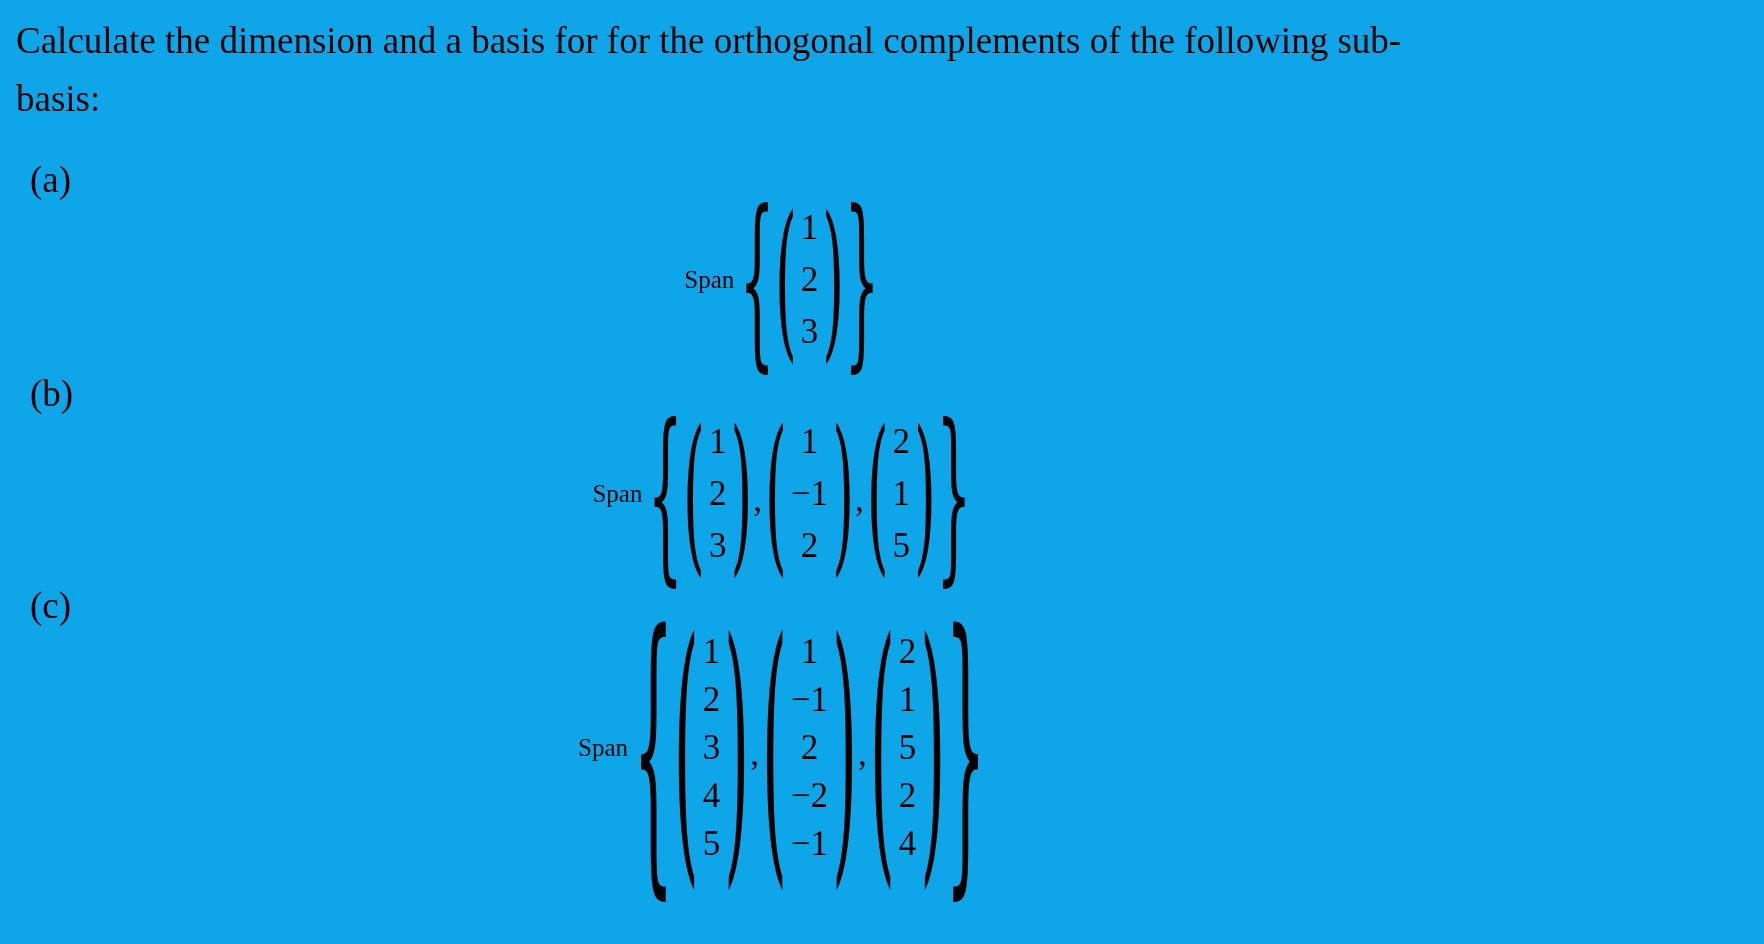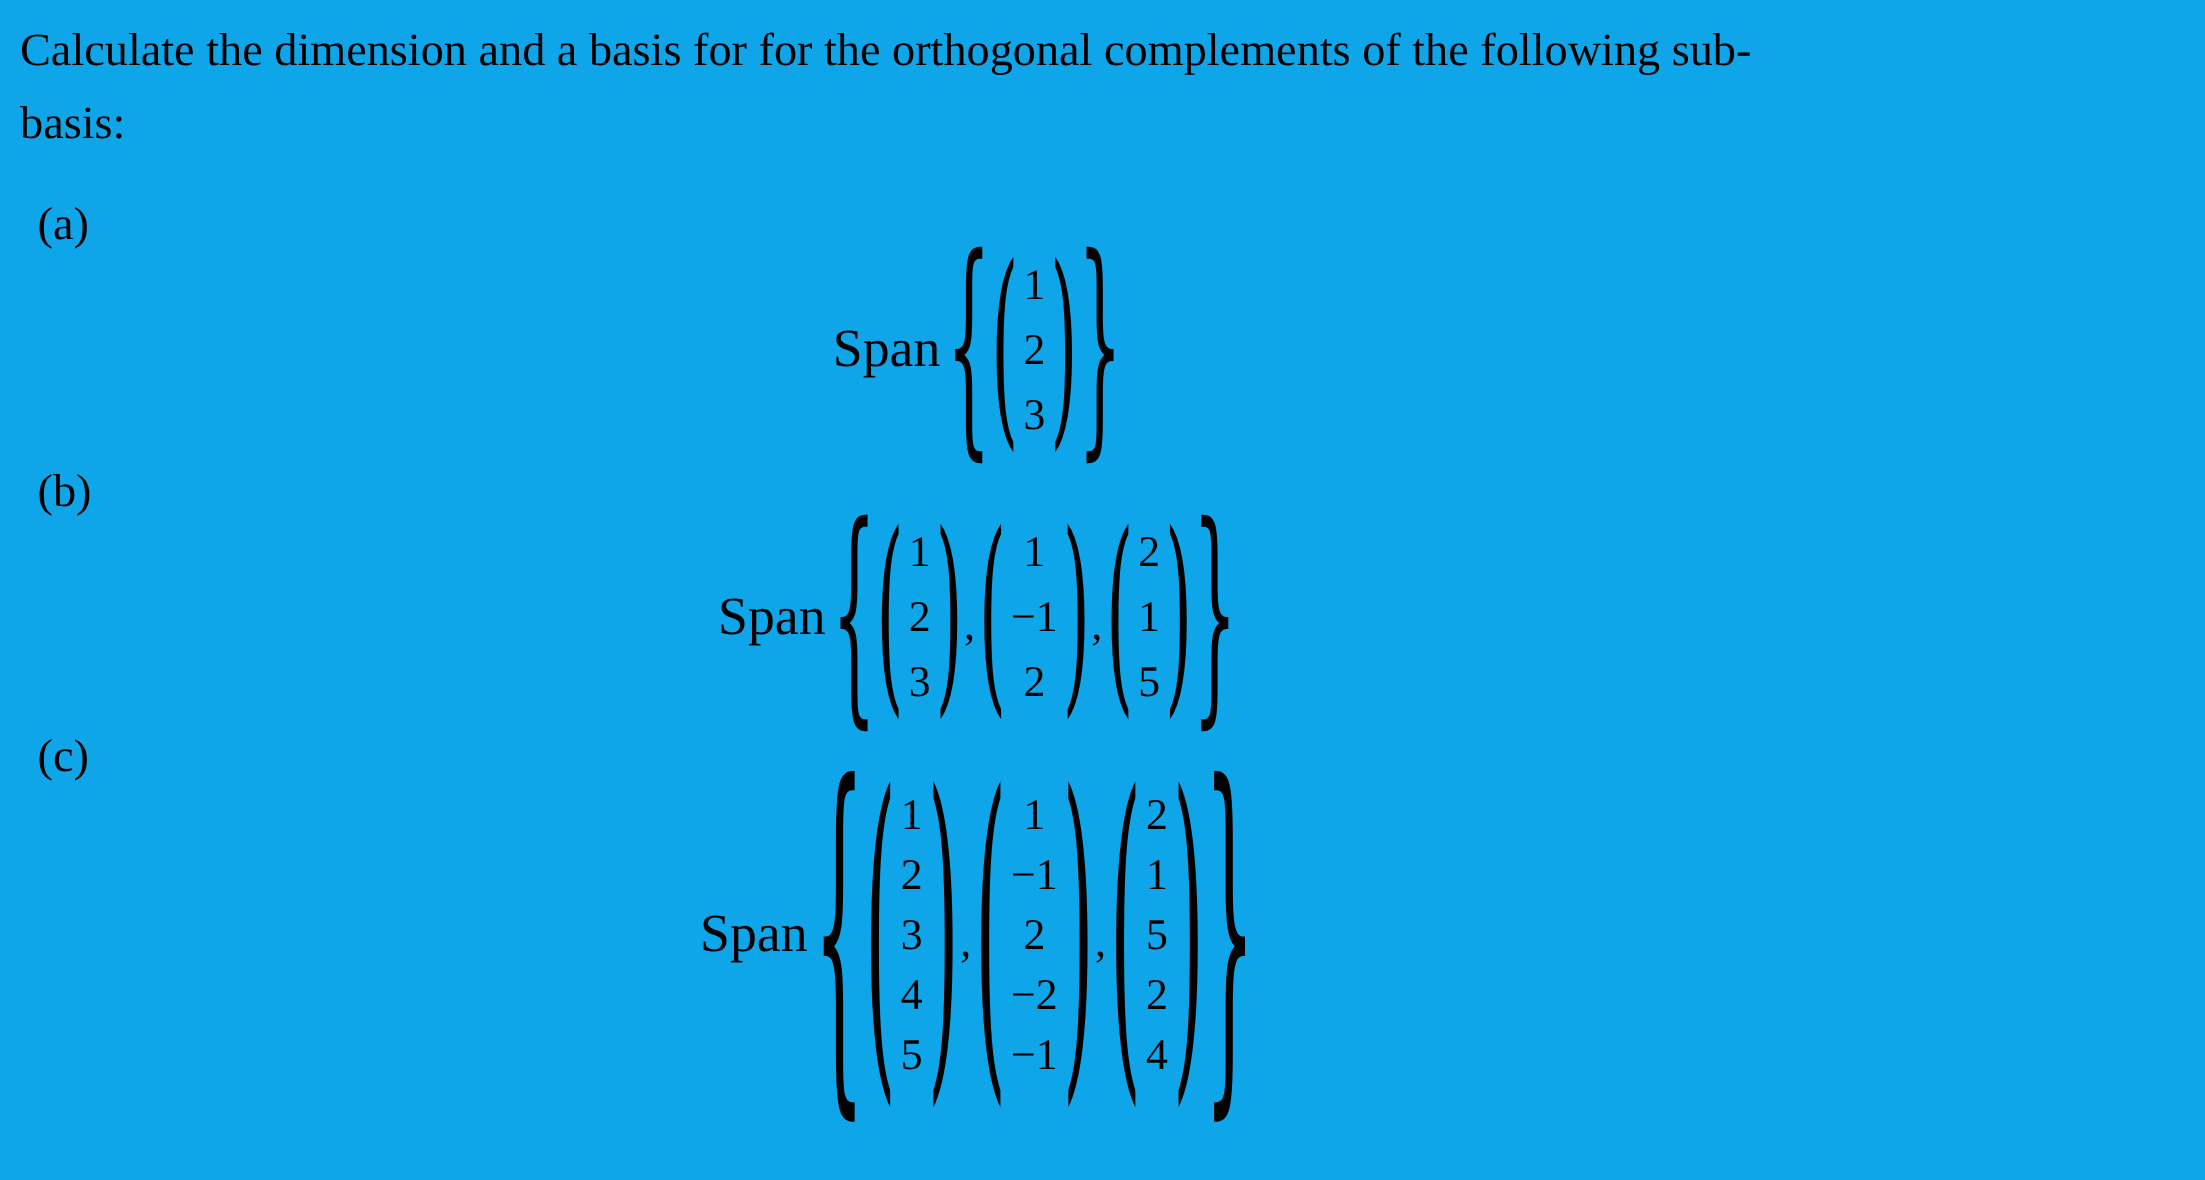--- a/index.html
+++ b/index.html
@@ -30,21 +30,21 @@
   .label-c { margin-top:12px; }
 
   .equation {
     display:flex;
     align-items:center;
     justify-content:center;
     white-space:nowrap;
   }
 
   .op {
-    font-size:43px;
+    font-size:25px;
     line-height:40px;
     margin-right:5px;
   }
 
   .delim {
     display:inline-block;
     font-family:"DejaVu Serif",serif;
     line-height:1;
     font-weight:normal;
   }

